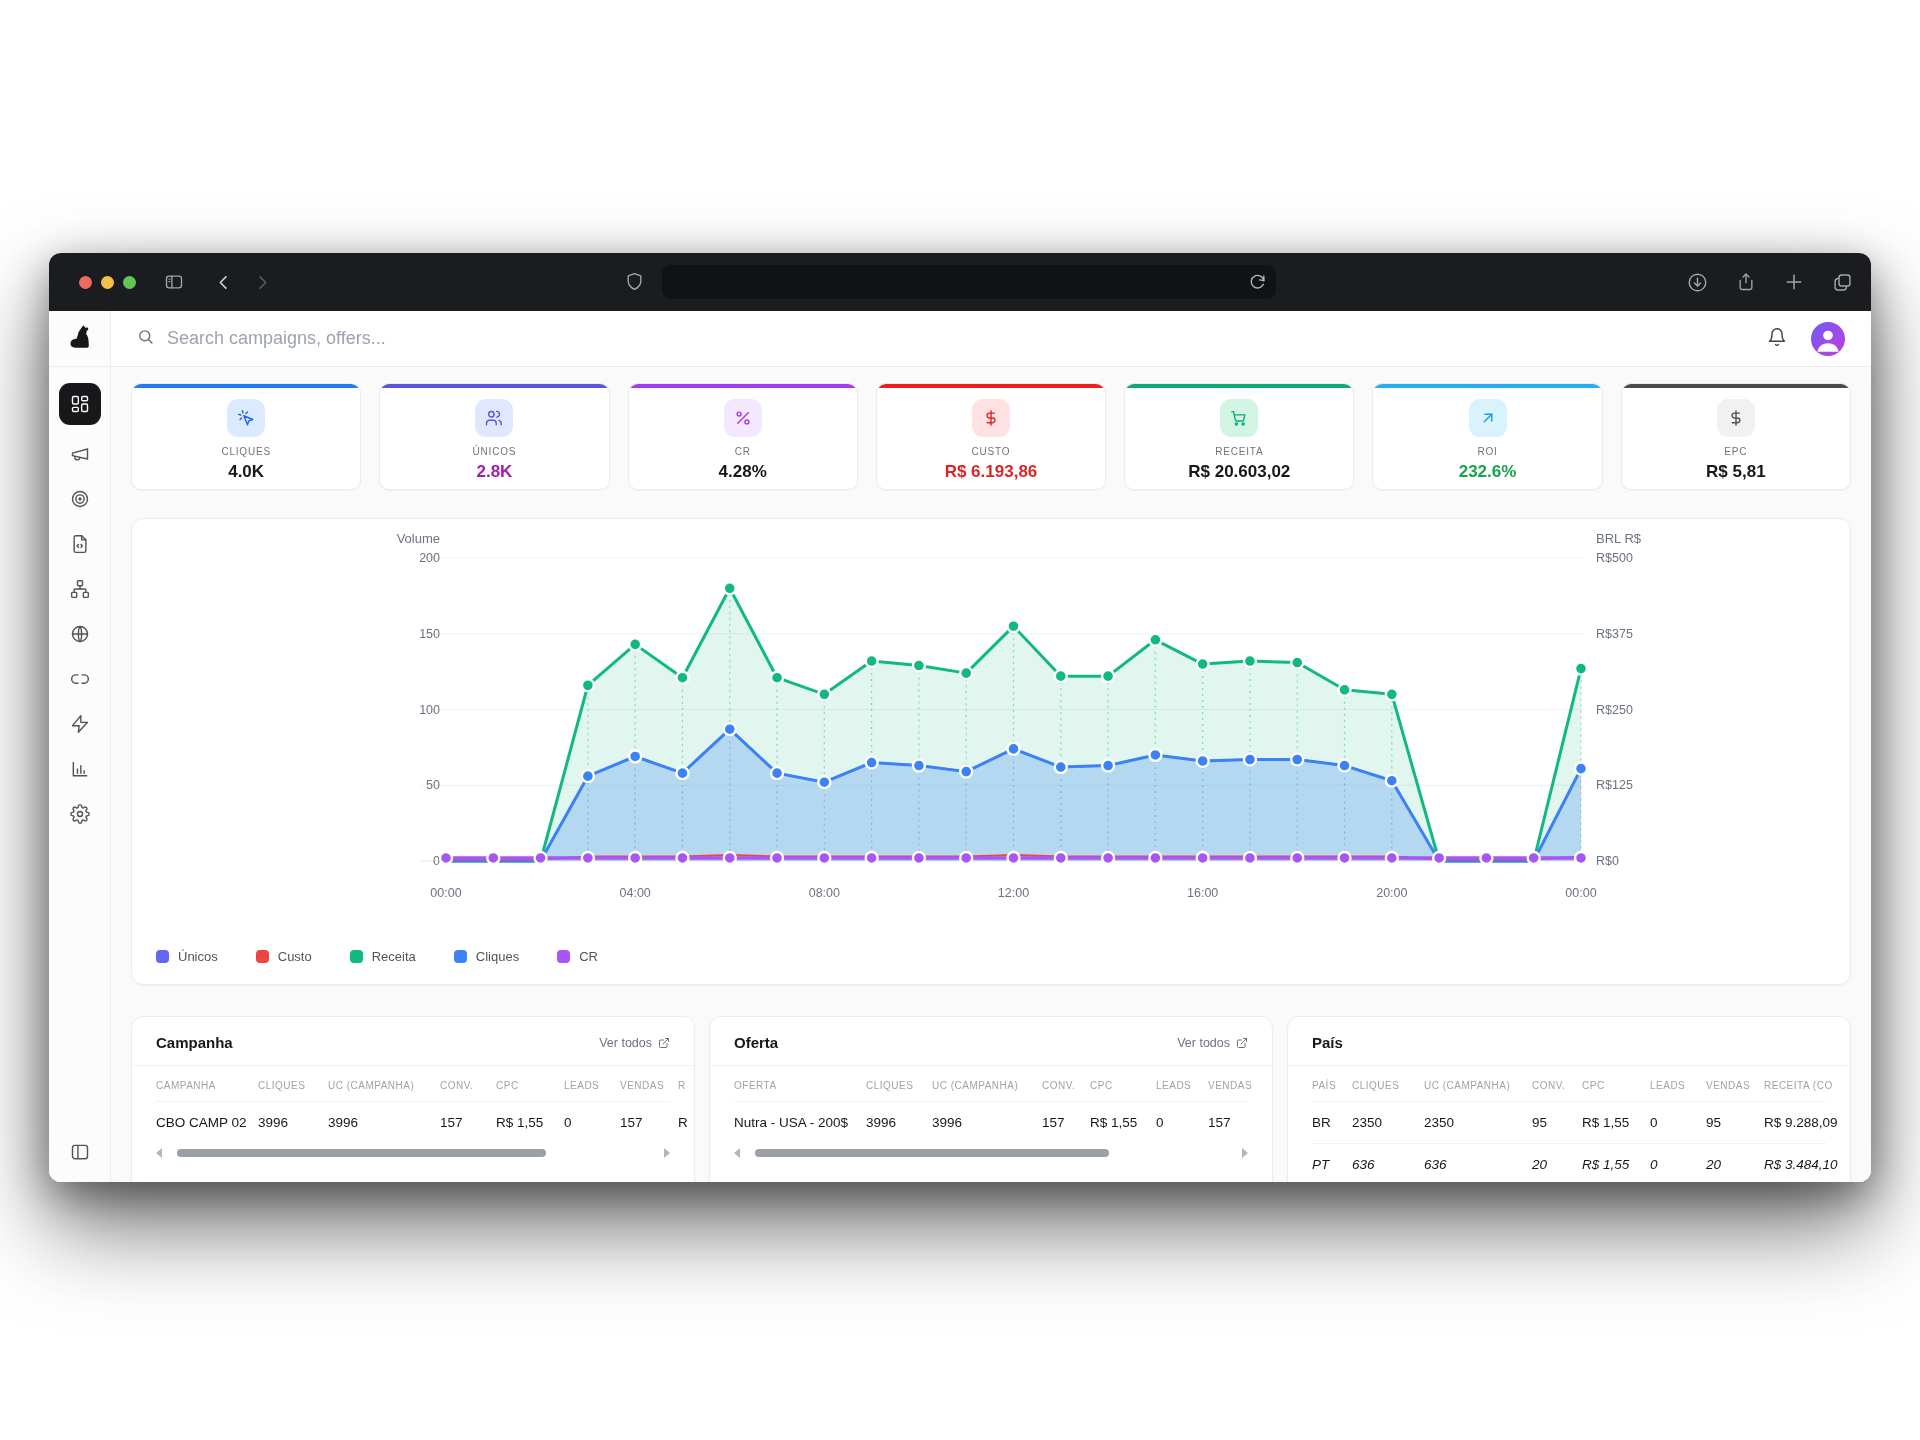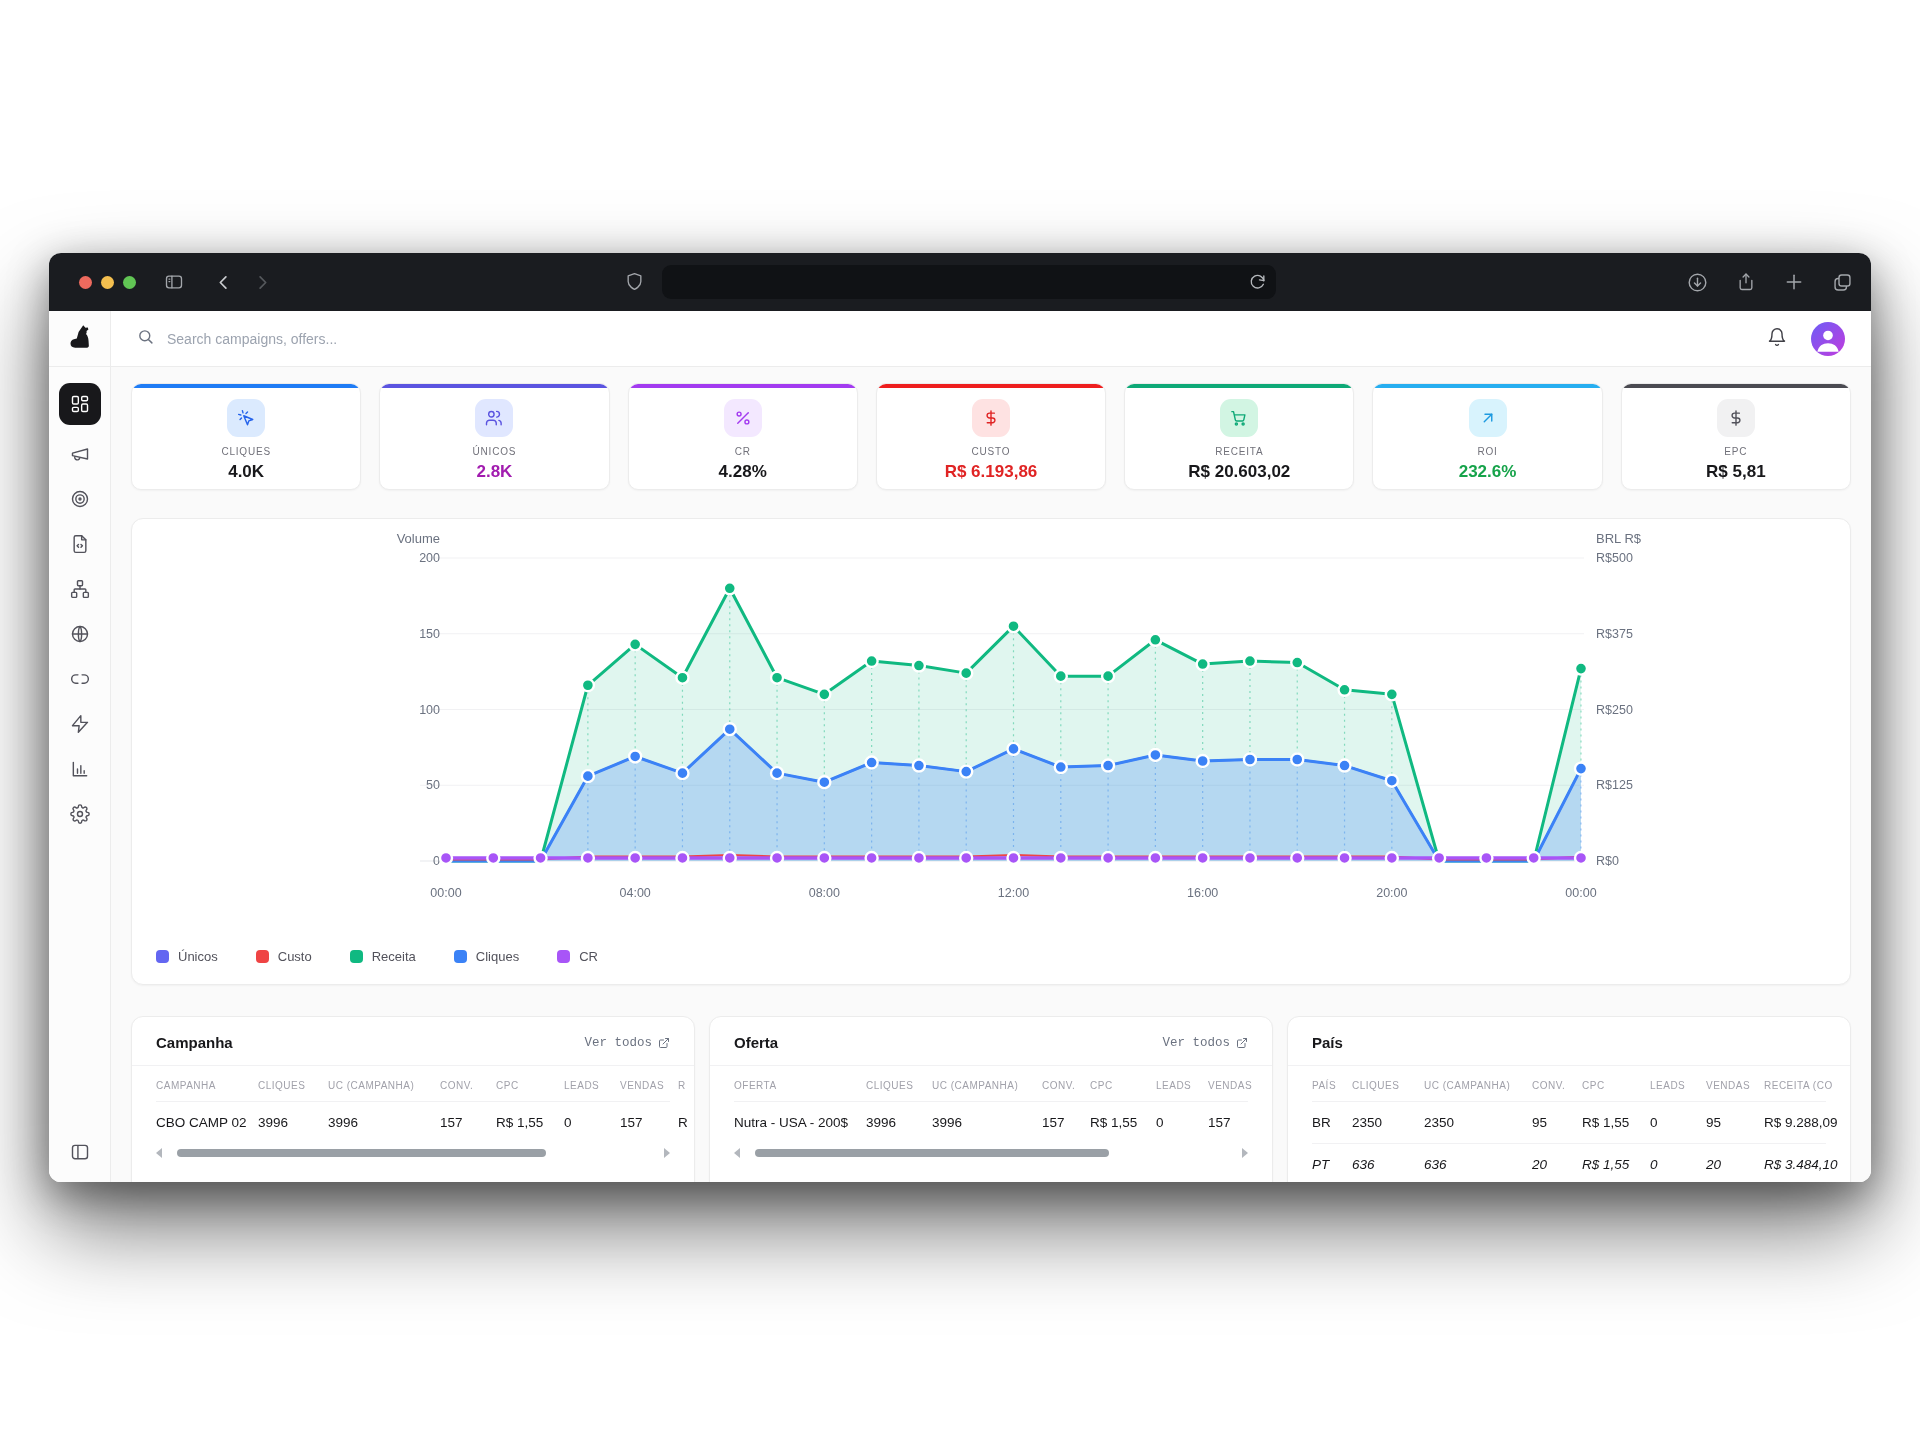--- a/index.html
+++ b/index.html
@@ -28,21 +28,21 @@
   .sidebar{width:62px;flex:none;background:#fcfcfc;border-right:1px solid #ececec;display:flex;flex-direction:column;align-items:center;}
   .logo-box{height:56px;width:100%;display:flex;align-items:center;justify-content:center;border-bottom:1px solid #ececec;}
   .nav{display:flex;flex-direction:column;align-items:center;gap:13px;margin-top:16px;}
   .nav-item{width:32px;height:32px;display:flex;align-items:center;justify-content:center;color:#52525b;border-radius:9px;cursor:pointer;}
   .nav-item.active{width:42px;height:42px;background:#18181b;color:#ffffff;border-radius:11px;}
   .sidebar-bottom{margin-top:auto;margin-bottom:16px;color:#52525b;cursor:pointer;}
 
   .main{flex:1;display:flex;flex-direction:column;min-width:0;}
   .app-header{height:56px;flex:none;background:#fff;border-bottom:1px solid #ececec;display:flex;align-items:center;padding:0 26px;}
   .search{display:flex;align-items:center;gap:11px;color:#6b7280;flex:1;}
-  .search input{border:none;outline:none;background:transparent;font-size:14px;width:420px;color:#18181b;font-family:"Liberation Sans",sans-serif;}
+  .search input{border:none;outline:none;background:transparent;font-size:18px;width:420px;color:#18181b;font-family:"Liberation Sans",sans-serif;}
   .search input::placeholder{color:#9ca3af;}
   .header-right{display:flex;align-items:center;gap:24px;}
   .bell{color:#3f3f46;}
   .avatar{width:34px;height:34px;border-radius:50%;background:linear-gradient(135deg,#6d5df6,#c13bdd);display:flex;align-items:center;justify-content:center;overflow:hidden;}
 
   .content{flex:1;background:#fafafa;padding:16px 20px 0;overflow:hidden;}
 
   
   .kpi-row{display:flex;gap:18px;}
   .kpi{flex:1;height:107px;background:#fff;border:1px solid #ececec;border-radius:10px;position:relative;overflow:hidden;
@@ -58,21 +58,21 @@
   .chart-card svg{position:absolute;left:0;top:0;}
   .legend{position:absolute;left:24px;top:430px;display:flex;align-items:center;gap:38px;}
   .legend-item{display:flex;align-items:center;gap:9px;font-size:13px;color:#52525b;}
   .legend-swatch{width:13px;height:13px;border-radius:4px;}
 
   
   .tables-row{display:flex;gap:14px;margin-top:31px;height:220px;}
   .table-card{flex:1;overflow:hidden;display:flex;flex-direction:column;}
   .table-head{display:flex;align-items:center;justify-content:space-between;padding:17px 24px 14px;border-bottom:1px solid #f1f1f3;}
   .table-title{font-size:15px;font-weight:bold;color:#18181b;}
-  .table-link{display:flex;align-items:center;gap:6px;font-size:12.5px;color:#6b7280;cursor:pointer;font-family:Liberation Mono, monospace;}
+  .table-link{display:flex;align-items:center;gap:6px;font-size:12.5px;color:#6b7280;cursor:pointer;}
   .table-wrap{padding:0 24px;overflow:hidden;}
   .tgrid-header,.tgrid-row{display:grid;}
   .tgrid-header > div{font-size:10px;letter-spacing:.05em;color:#a1a1aa;padding:14px 8px 10px 0;white-space:nowrap;}
   .tgrid-header{border-bottom:1px solid #f1f1f3;}
   .tgrid-row > div{font-size:13.5px;color:#18181b;padding:13px 8px 13px 0;white-space:nowrap;}
   .bordered .tgrid-row{border-bottom:1px solid #f1f1f3;}
   .hscroll{display:flex;align-items:center;gap:5px;margin:3px 24px 0;height:14px;}
   .hs-arrow{width:0;height:0;border-top:5px solid transparent;border-bottom:5px solid transparent;}
   .hs-left{border-right:6px solid #b3b7bd;}
   .hs-right{border-left:6px solid #b3b7bd;}

